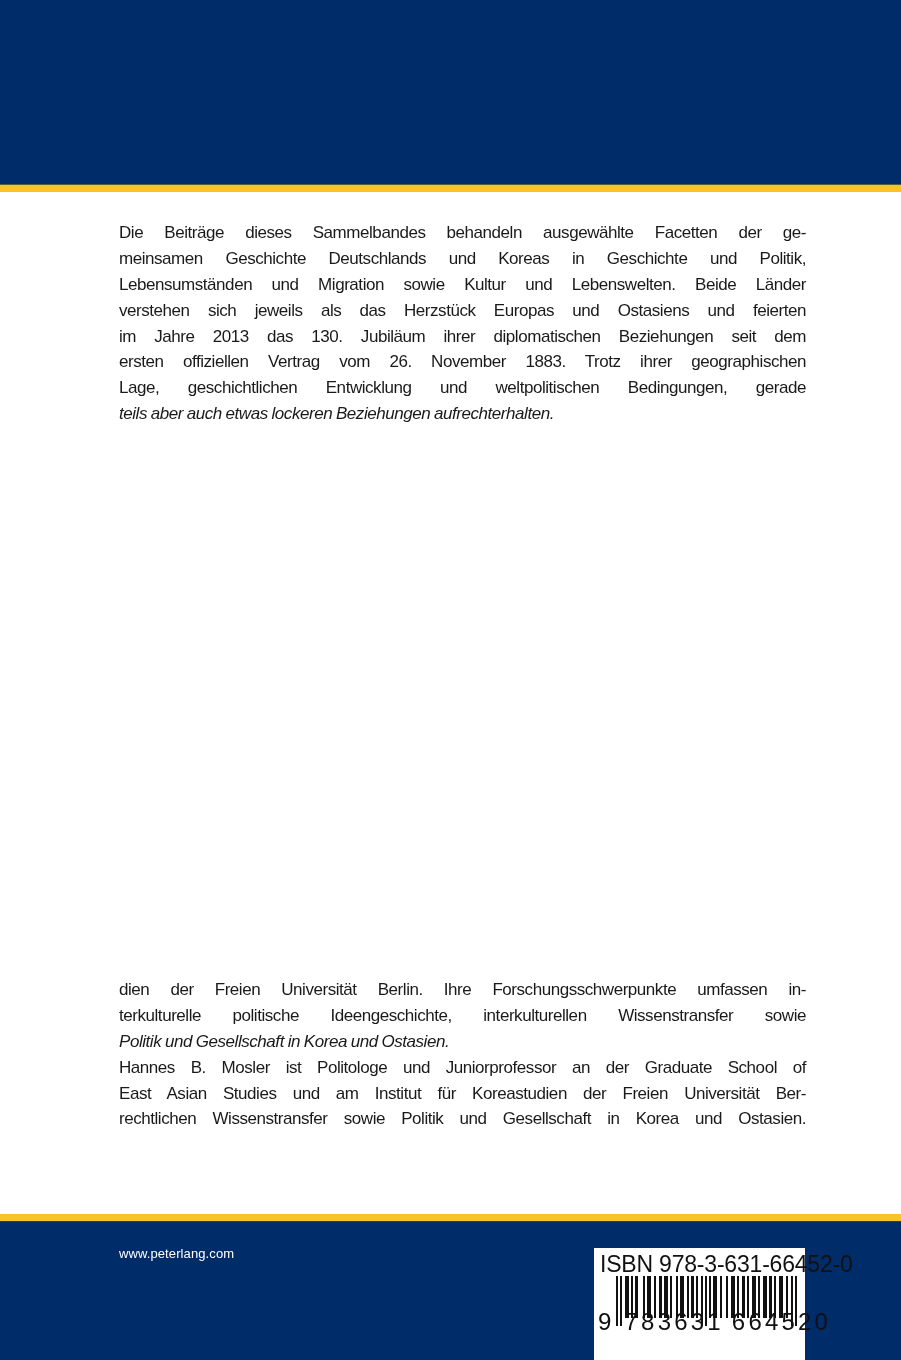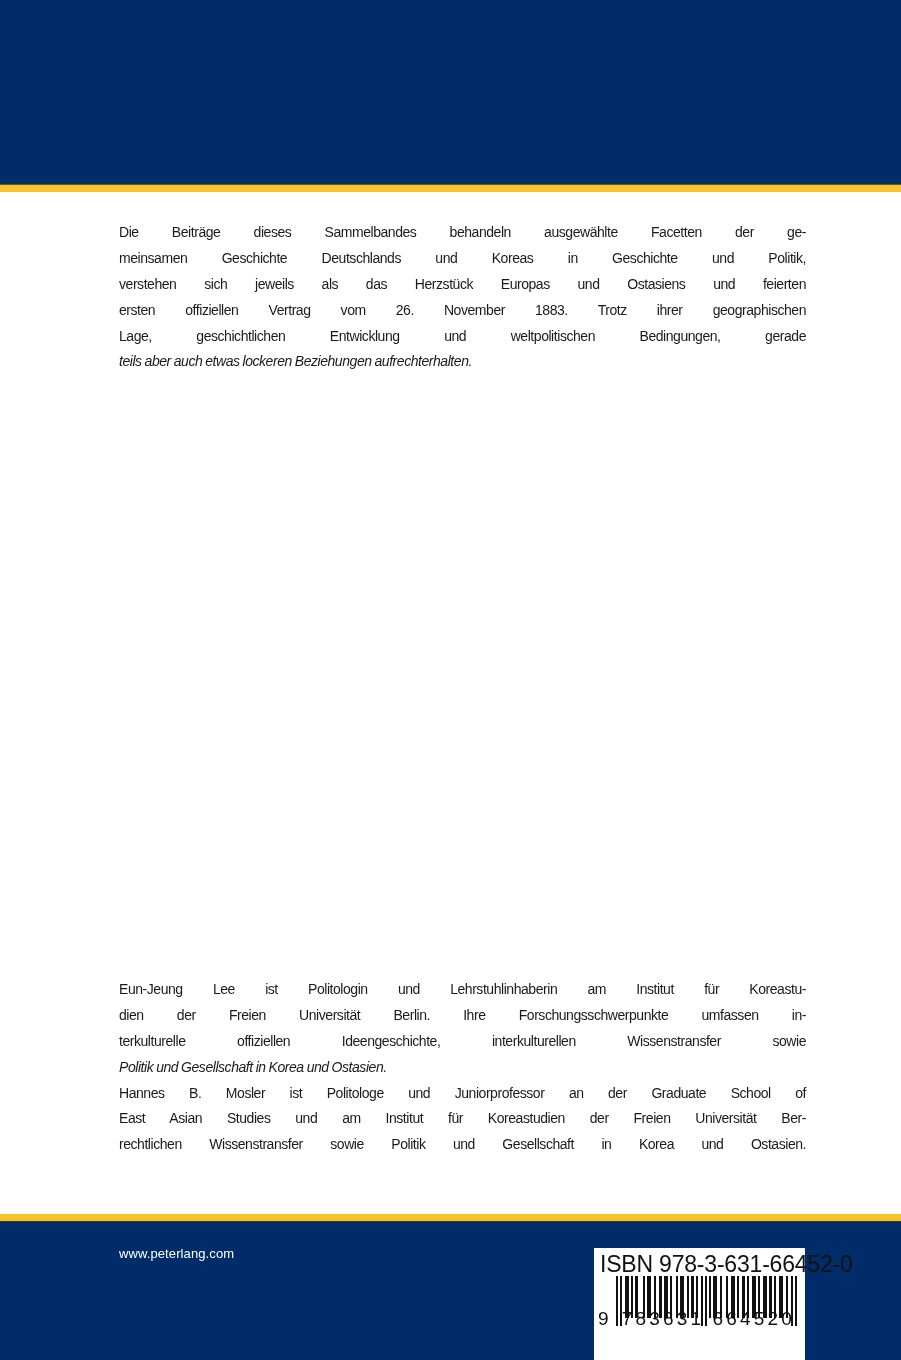--- a/index.html
+++ b/index.html
@@ -24,21 +24,21 @@
     border-bottom: 1px solid #3a3a2a;
     box-sizing: border-box;
   }
   .bottom-band {
     position: absolute; left: 0; top: 1222px; width: 901px; height: 138px;
     background: #002d69;
   }
   .text-block {
     position: absolute; left: 119px; width: 687px;
     color: #1a1a1a;
-    font-size: 14px;
+    font-size: 17px;
     line-height: 25.9px;
     text-align: justify;
     letter-spacing: -0.45px;
     word-spacing: -0.5px;
   }
   .text-block .line {
     display: block;
     text-align: justify;
     text-align-last: justify;
     white-space: nowrap;
@@ -58,43 +58,44 @@
   .isbn-label {
     position: absolute; left: 6px; top: 3px;
     font-size: 23px; color: #111; letter-spacing: -0.2px;
     white-space: nowrap;
   }
   .barcode {
     position: absolute; left: 22px; top: 28px; width: 185px; height: 50px;
   }
   .barcode-digits {
     position: absolute; left: 4px; top: 60px;
-    font-size: 19px; color: #111; letter-spacing: 3.2px; white-space: nowrap;
+    font-size: 24px; color: #111; letter-spacing: 3.2px; white-space: nowrap;
   }
   .barcode-digits span { display: inline-block; }
 </style>
 </head>
 <body>
 
 <div class="top-band"></div>
 <div class="top-stripe"></div>
 
 <div class="text-block blurb">
   <span class="line">Die Beiträge dieses Sammelbandes behandeln ausgewählte Facetten der ge-</span>
   <span class="line">meinsamen Geschichte Deutschlands und Koreas in Geschichte und Politik,</span>
+  <span class="line">Lebensumständen und Migration sowie Kultur und Lebenswelten. Beide Länder</span>
   <span class="line">verstehen sich jeweils als das Herzstück Europas und Ostasiens und feierten</span>
+  <span class="line">im Jahre 2013 das 130. Jubiläum ihrer diplomatischen Beziehungen seit dem</span>
   <span class="line">ersten offiziellen Vertrag vom 26. November 1883. Trotz ihrer geographischen</span>
   <span class="line">Lage, geschichtlichen Entwicklung und weltpolitischen Bedingungen, gerade</span>
   <span class="line last">teils aber auch etwas lockeren Beziehungen aufrechterhalten.</span>
 </div>
 
 <div class="text-block authors">
-  <span class="line">Eun-Jeung Lee ist Politologin und Lehrstuhlinhaberin am Institut für Koreastu-</span>
   <span class="line">dien der Freien Universität Berlin. Ihre Forschungsschwerpunkte umfassen in-</span>
-  <span class="line">terkulturelle offiziellen Ideengeschichte, interkulturellen Wissenstransfer sowie</span>
+  <span class="line">terkulturelle politische Ideengeschichte, interkulturellen Wissenstransfer sowie</span>
   <span class="line last">Politik und Gesellschaft in Korea und Ostasien.</span>
   <span class="line">Hannes B. Mosler ist Politologe und Juniorprofessor an der Graduate School of</span>
   <span class="line">East Asian Studies und am Institut für Koreastudien der Freien Universität Ber-</span>
   <span class="line">rechtlichen Wissenstransfer sowie Politik und Gesellschaft in Korea und Ostasien.</span>
 </div>
 
 <div class="bottom-stripe"></div>
 <div class="bottom-band">
 </div>
 

